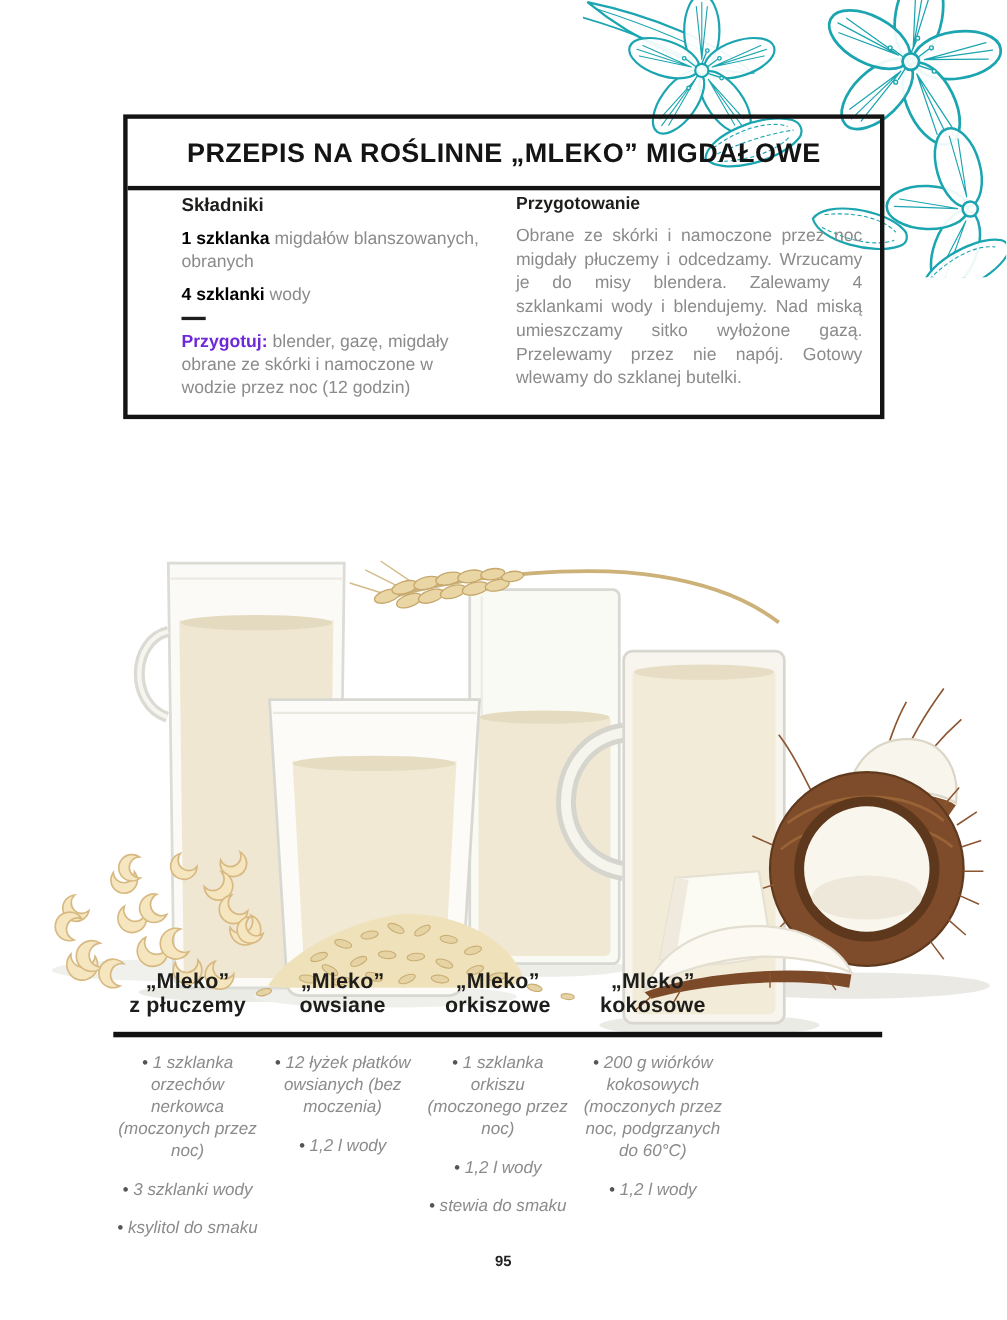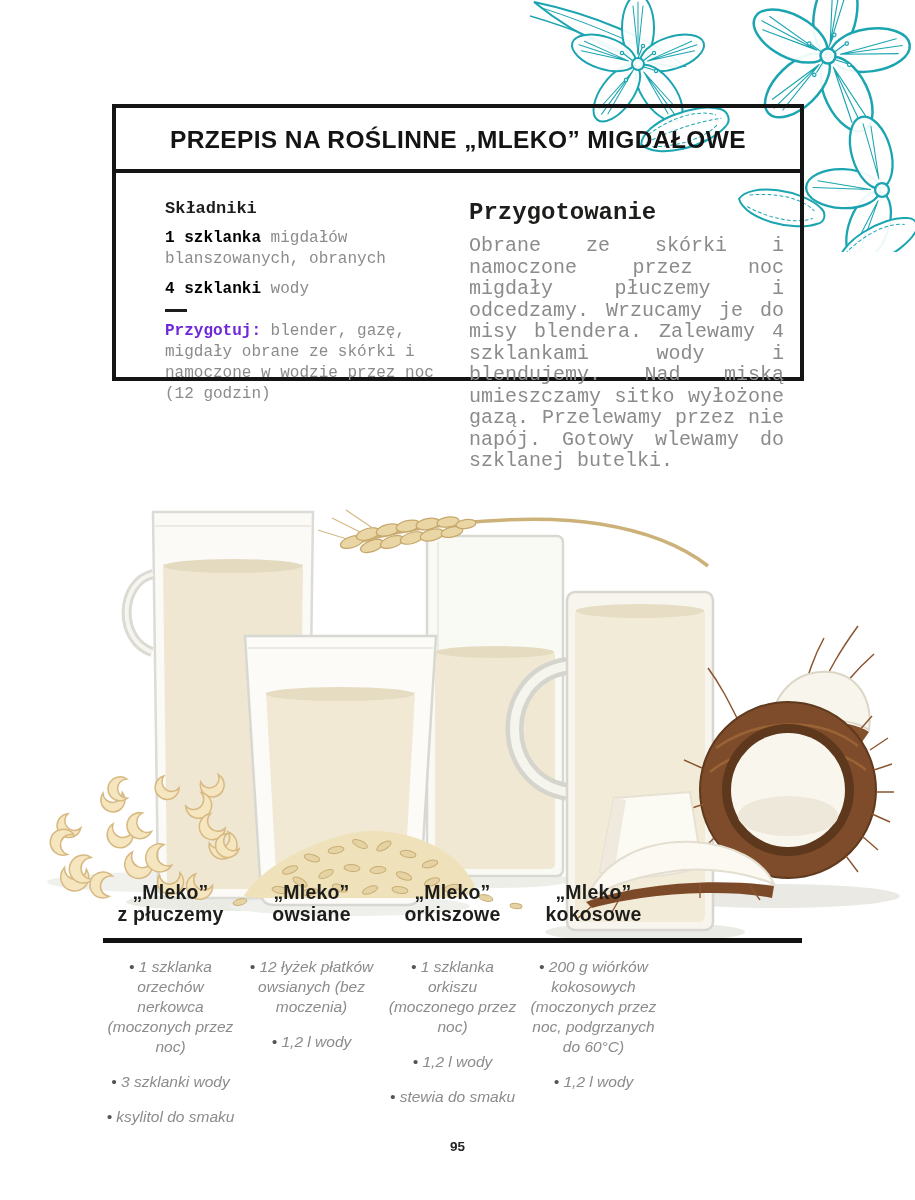--- a/index.html
+++ b/index.html
@@ -22,40 +22,39 @@
     border-bottom:4px solid #141414;
     padding:18px 8px 15px 8px;
     text-align:center;
   }
   .recipe-title {
     font-size:24.5px; font-weight:bold; color:#141414;
     letter-spacing:0.4px;
   }
   .recipe-box-body {
     display:flex; gap:22px;
-    padding:26px 14px 22px 49px;
-    font-family:Liberation Mono, monospace;
+    padding:4px 14px 22px 49px;
   }
   .col-ingredients { width:282px; flex:0 0 282px; }
   .col-preparation { flex:1; padding-right:2px; }
 
   .ing-heading {
     font-size:17px; font-weight:bold; color:#1d1d1b; margin-bottom:10px;
   }
   .ing-item { font-size:16px; line-height:21px; color:#8b8b8b; margin-bottom:9px; }
   .ing-item b { color:#000000; font-weight:bold; }
   .ing-divider { width:22px; height:3px; background:#1d1d1b; margin:4px 0 9px 0; }
   .ing-prepare { font-size:16px; line-height:21px; color:#8b8b8b; }
   .ing-prepare b { color:#6d28d9; font-weight:bold; }
 
   .prep-heading {
-    font-size:24px; font-weight:bold; color:#1d1d1b; margin-bottom:9px;
+    font-size:16px; font-weight:bold; color:#1d1d1b; margin-bottom:9px;
   }
   .prep-text {
-    font-size:20px; line-height:21.5px; color:#8b8b8b; text-align:justify;
+    font-size:16px; line-height:21.5px; color:#8b8b8b; text-align:justify;
   }
 
   
   .photo { position:absolute; left:0; top:478px; width:915px; height:482px; z-index:0; }
 
   
   .variants {
     position:absolute; left:103px; top:881px; width:699px; z-index:2;
     display:grid; grid-template-columns:repeat(5,1fr); column-gap:6px;
   }

